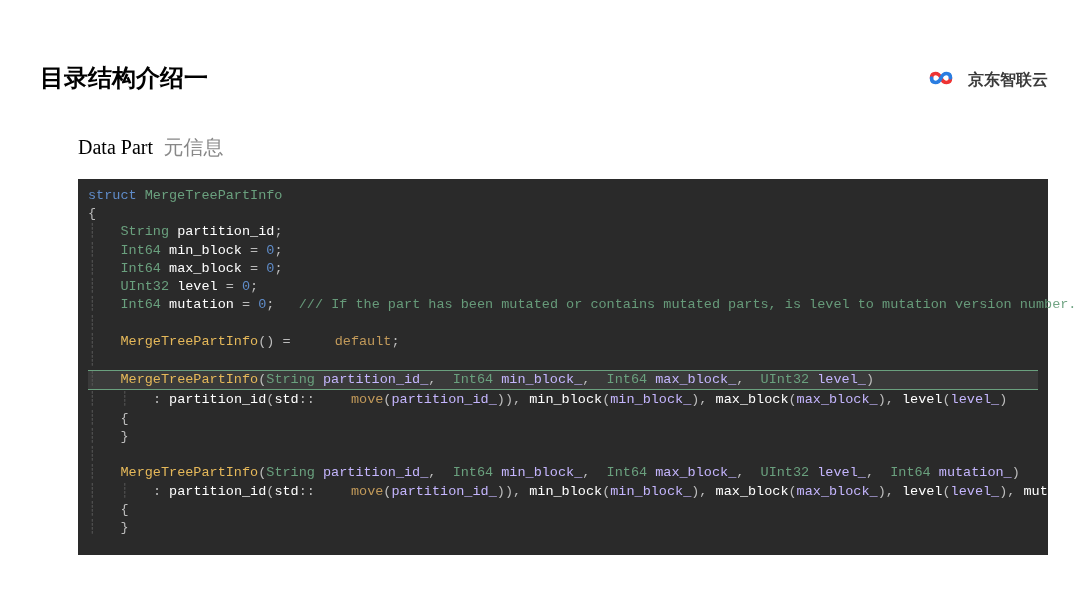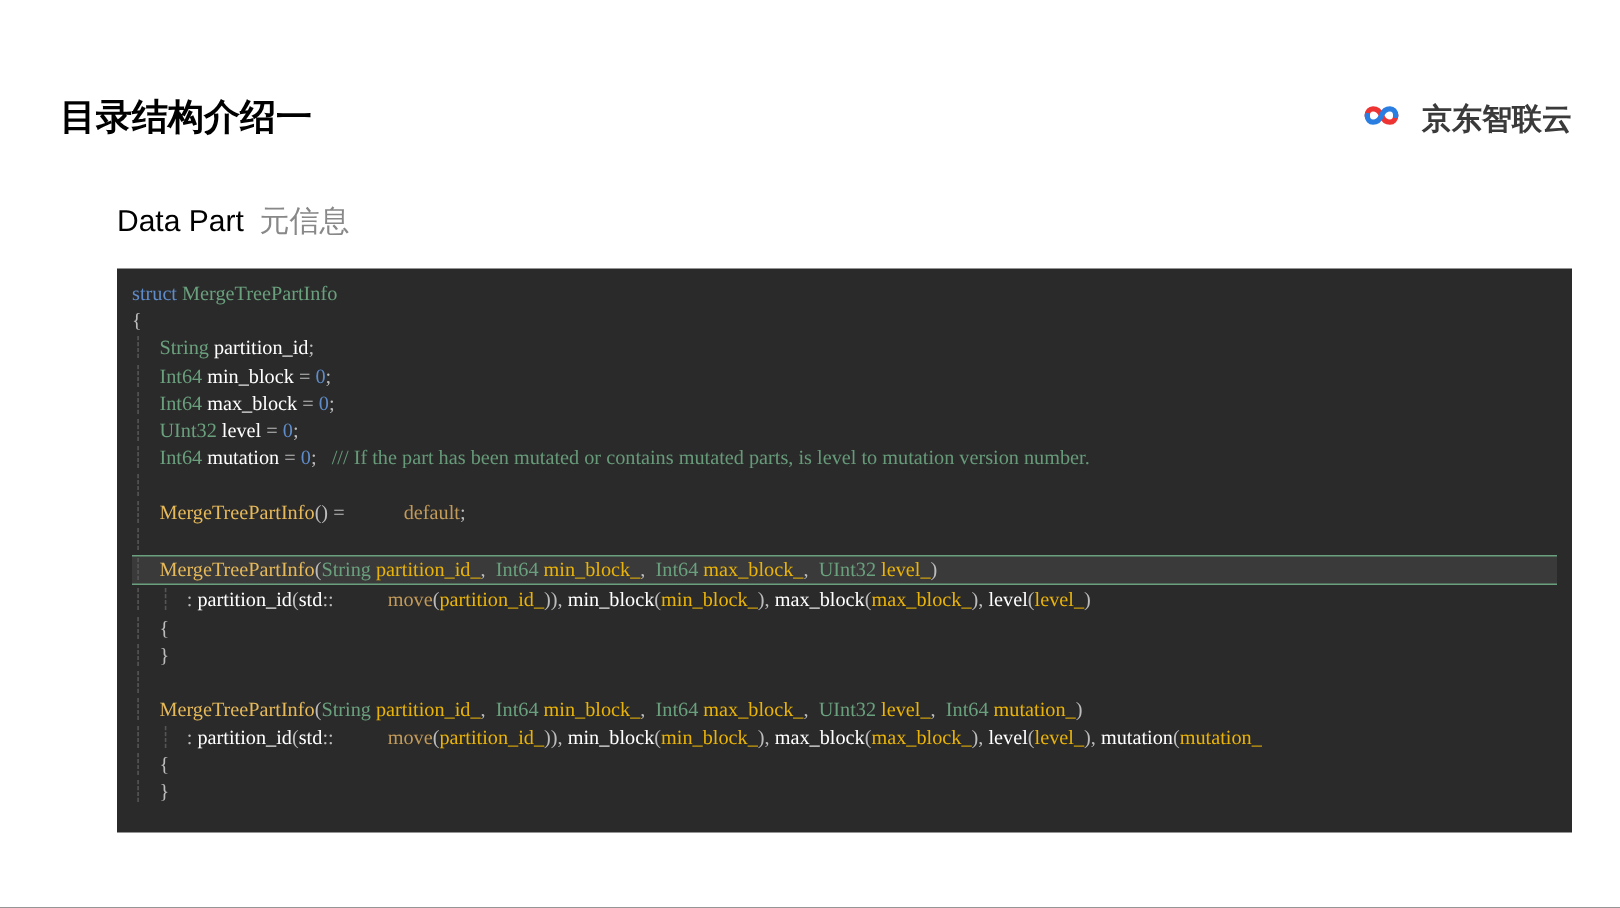--- a/index.html
+++ b/index.html
@@ -26,43 +26,44 @@
     .brand {
       display: flex;
       align-items: center;
       gap: 8px;
     }
     .brand-logo svg {
       width: 38px;
       height: 24px;
     }
     .brand-text {
-      font-size: 20px;
+      font-size: 16px;
       font-weight: bold;
       color: #3a3a3a;
     }
     .subtitle-row {
       padding: 30px 0 18px 78px;
     }
     .subtitle-main {
       font-size: 20px;
       color: #000;
       font-weight: 500;
+      font-family: Liberation Serif, serif;
     }
     .subtitle-sub {
       font-size: 20px;
       color: #888;
       margin-left: 6px;
       text-align: center;
     }
     .code-block {
       margin: 0 32px 0 78px;
       background: #2a2a2a;
       padding: 8px 10px 18px 10px;
-      font-family: Liberation Serif, serif;
+      font-family: Liberation Mono, monospace;
       font-size: 13.5px;
       line-height: 1.35;
       color: #c8c8c8;
       position: relative;
     }
     .code-line {
       white-space: pre;
       min-height: 18px;
     }
     .hl-line-group {
@@ -70,21 +71,21 @@
       border-top: 1px solid #6aa07e;
       border-bottom: 1px solid #6aa07e;
       margin: 1px 0;
     }
     .indent-guide {
       color: #555;
     }
     .t-keyword { color: #5f8cc9; }
     .t-type    { color: #6aa07e; }
     .t-ident   { color: #ffffff; }
-    .t-param   { color: #eab308; text-align: right; }
+    .t-param   { color: #c4b5fd; text-align: right; }
     .t-punc    { color: #bcbcbc; }
     .t-num     { color: #5f8cc9; }
     .t-op      { color: #bcbcbc; }
     .t-comment { color: #6aa07e; opacity:0.95; }
     .t-kw2     { color: #c29a5a; margin-left: 36px; }
     .t-fn      { color: #e6b95a; }
   </style>
 </head>
 <body>
 

